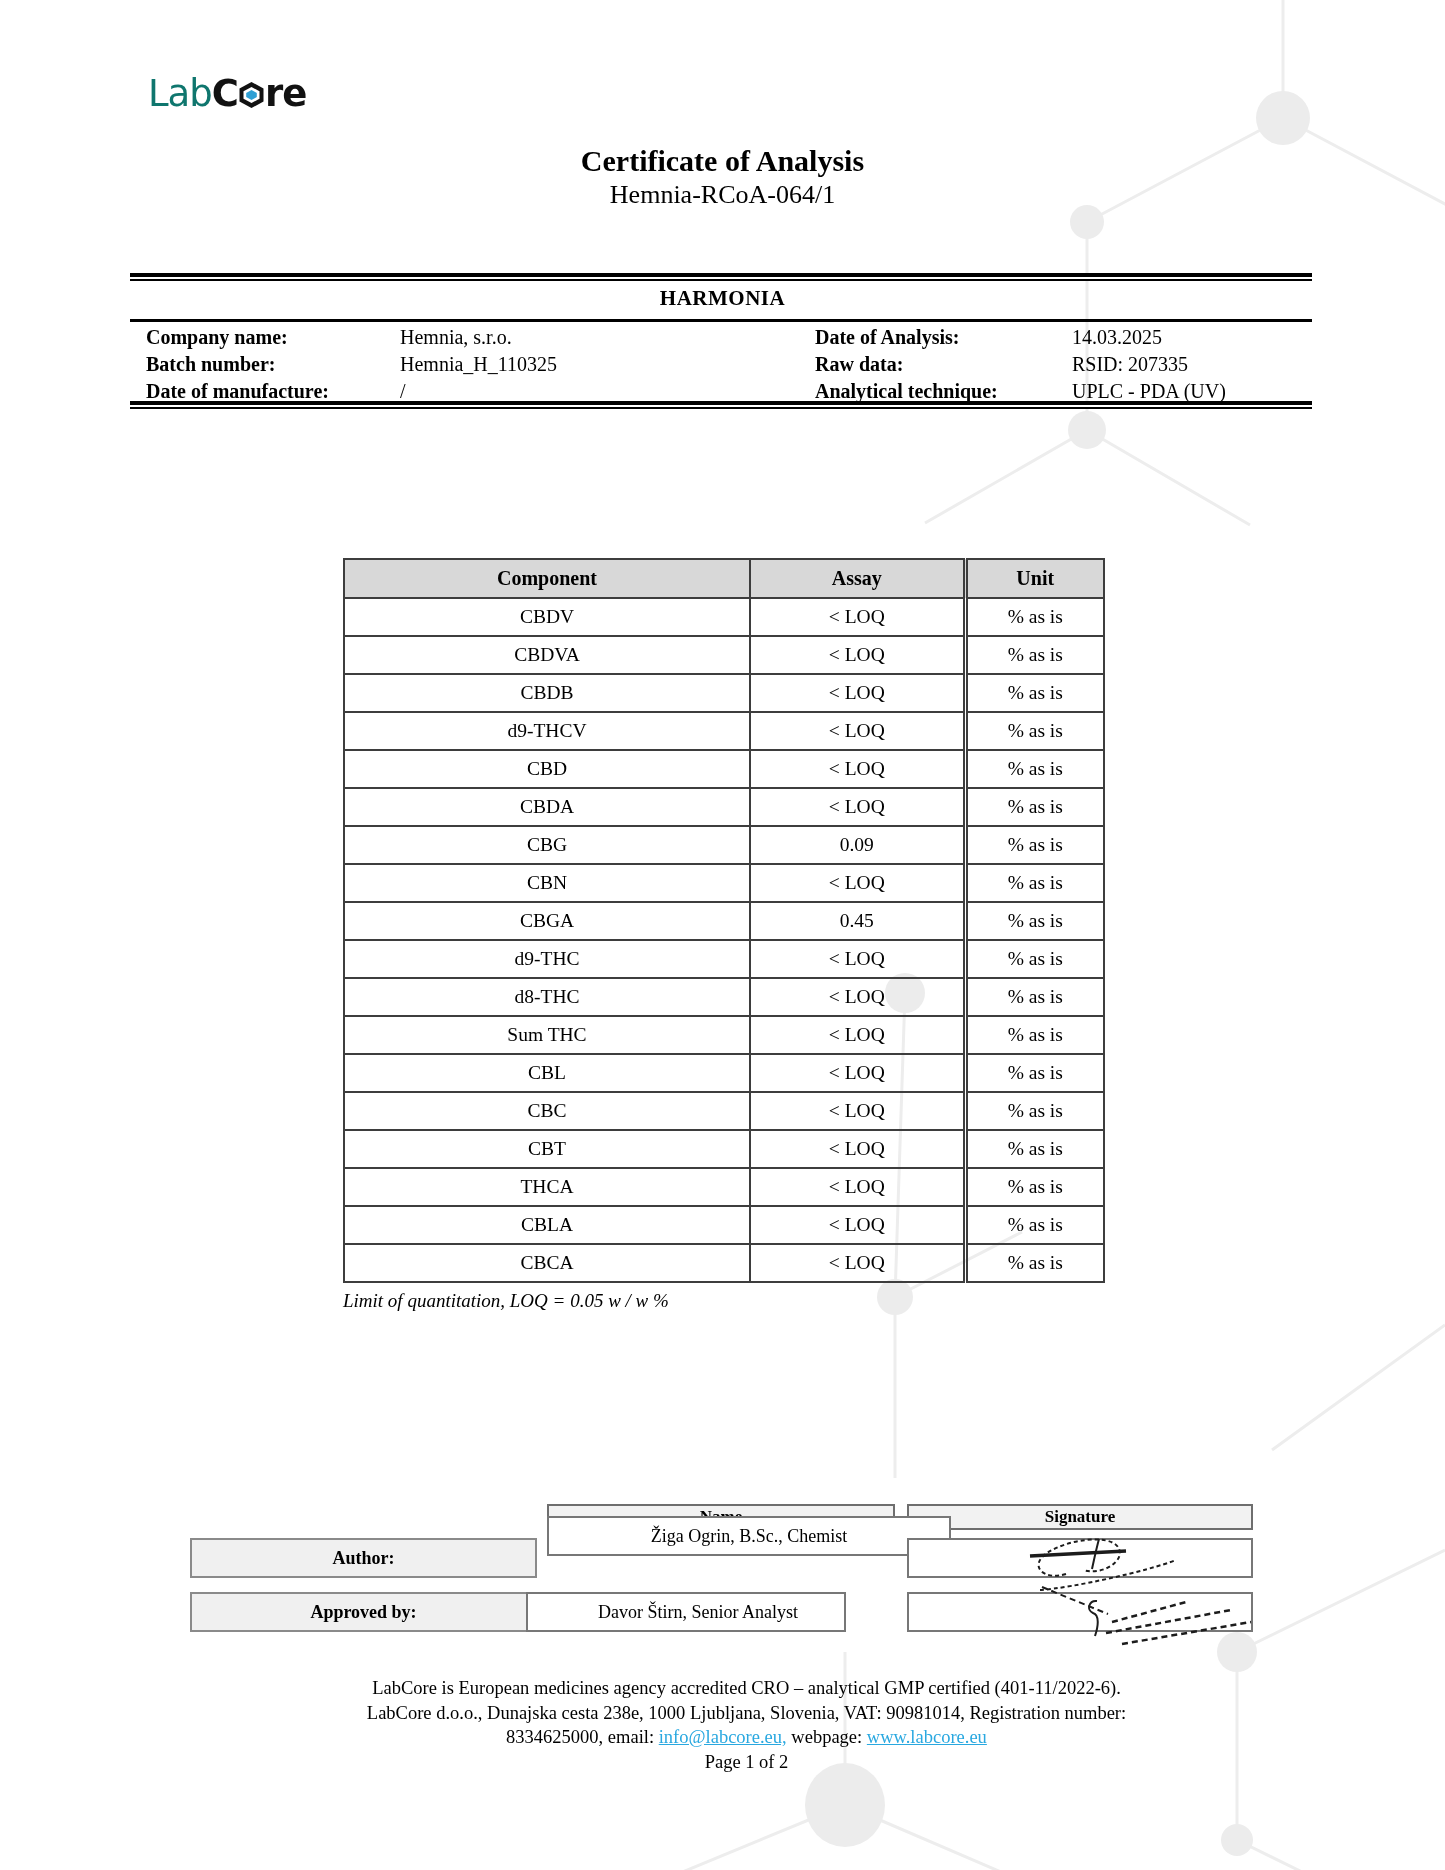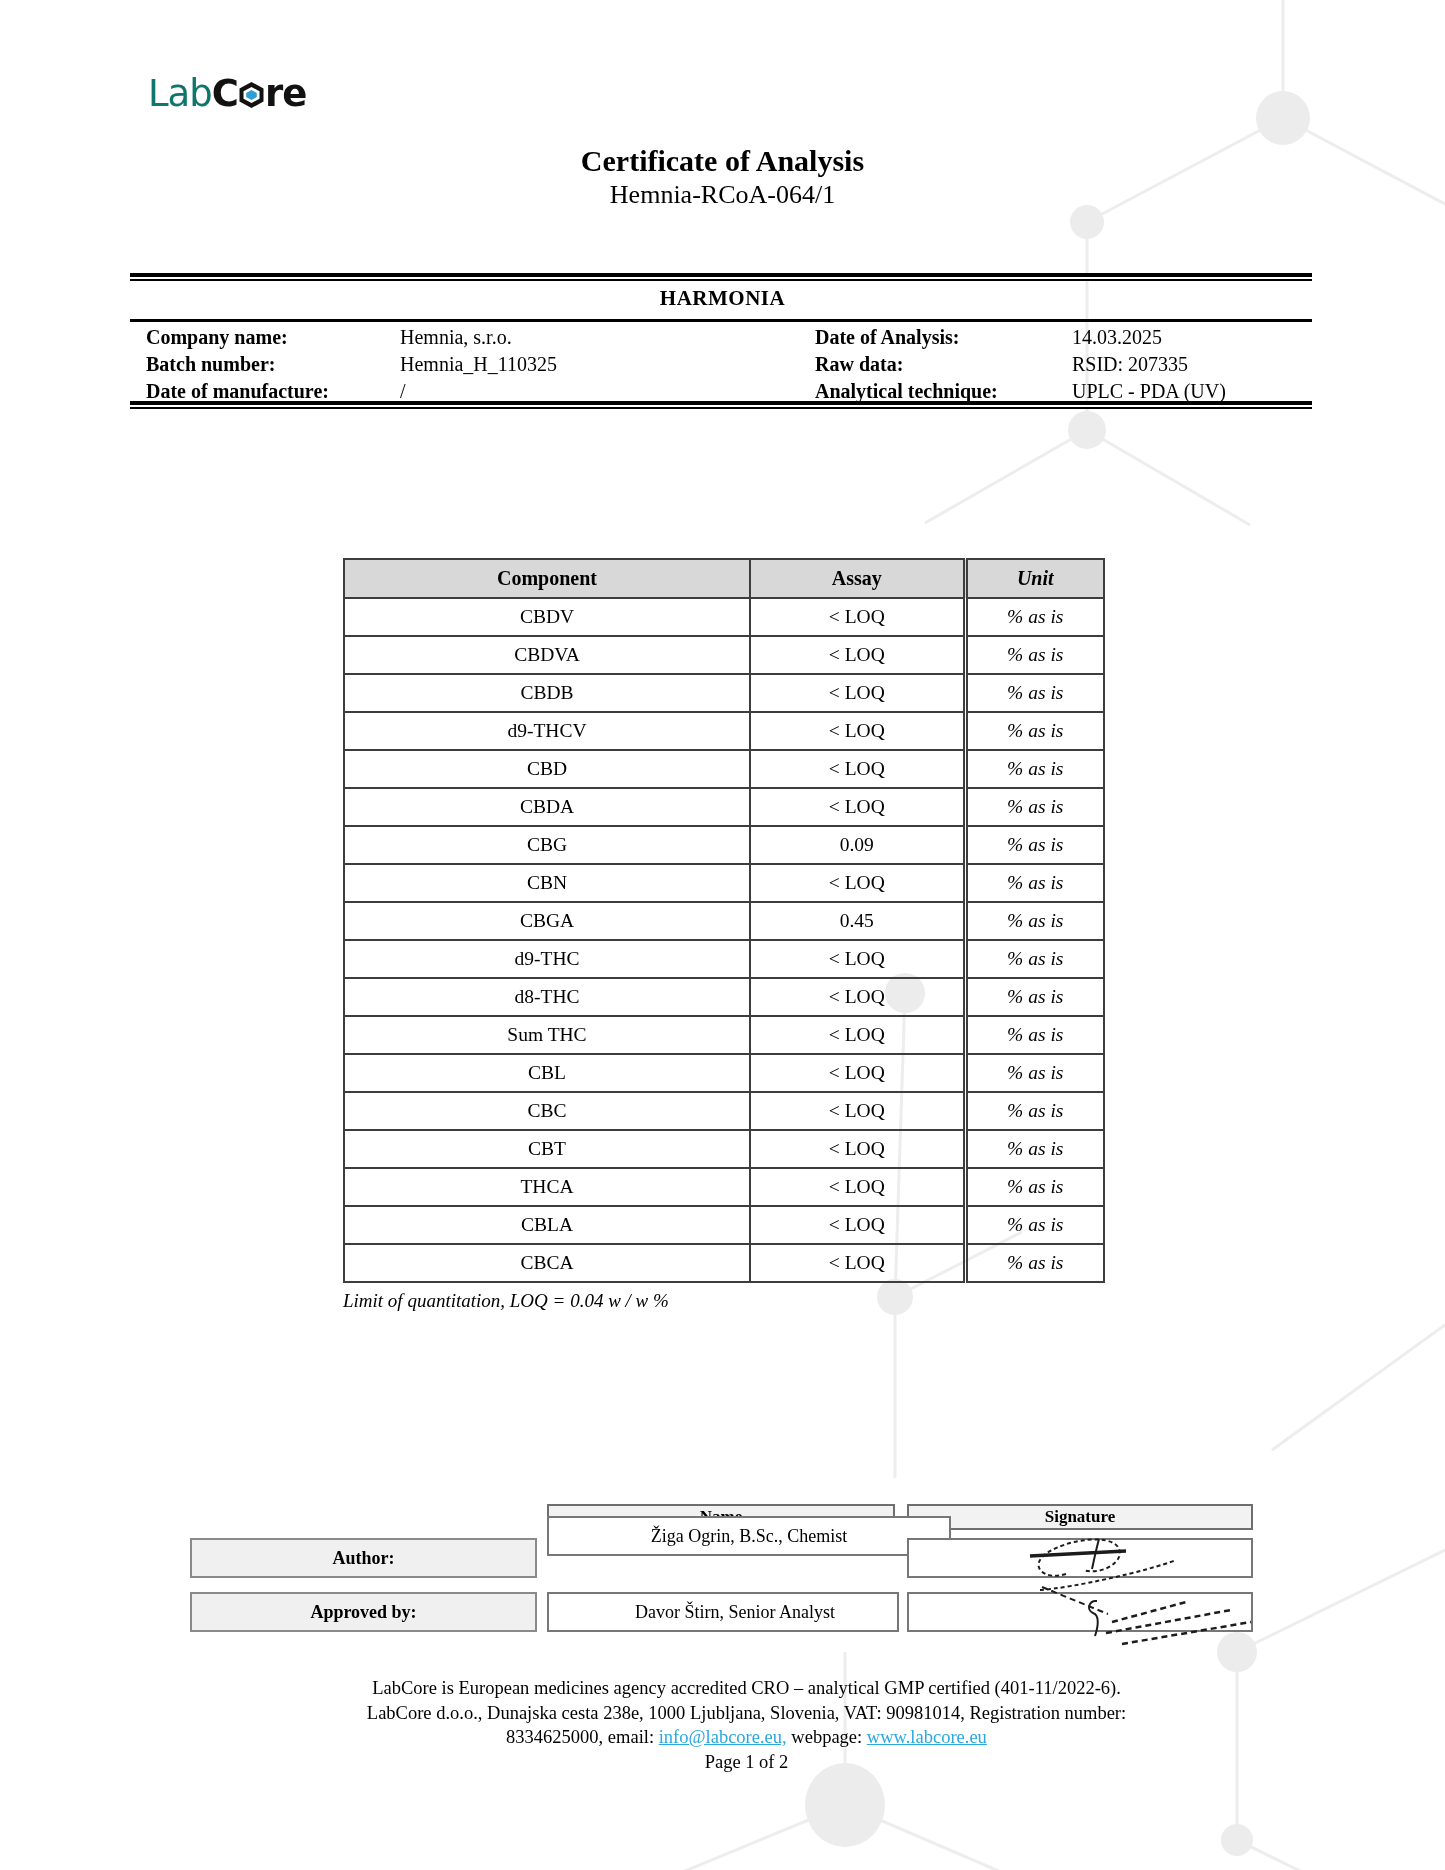--- a/index.html
+++ b/index.html
@@ -35,37 +35,37 @@
   .iv{left:400px;}
   .rl{left:815px;font-weight:700;}
   .rv{left:1072px;}
 
   
   table.assay{position:absolute;left:343px;top:558px;border-collapse:collapse;
               width:760px;table-layout:fixed;background:transparent;font-size:19.5px;}
   table.assay th,table.assay td{border:2px solid #3d3d3d;text-align:center;padding:0;}
   table.assay th{height:37px;background:#d8d8d8;font-size:20px;font-weight:700;margin-top:12px;}
   table.assay td{height:36px;}
-  table.assay .unit-col{border-left:5px double #3d3d3d;font-style:italic;}
+  table.assay .unit-col{border-left:5px double #3d3d3d;}
 
   .loq-note{position:absolute;left:343px;top:1290px;font-style:italic;font-size:19px;}
 
   
   .sbox{position:absolute;border:2px solid #777;box-sizing:border-box;
         display:flex;align-items:center;justify-content:center;font-size:18px;
         background:#fff;}
   .sbox.hdr{background:#f2f2f2;font-weight:700;font-size:17px;border-color:#6e6e6e;}
   .sbox.lbl{background:#f0f0f0;font-weight:700;border-color:#8a8a8a;}
   .sb-name-h{left:547px;top:1504px;width:348px;height:26px;}
   .sb-sig-h{left:907px;top:1504px;width:346px;height:26px;}
   .sb-lbl-1{left:190px;top:1538px;width:347px;height:40px;}
   .sb-name-1{left:547px;top:1516px;width:404px;height:40px;text-align:right;}
   .sb-sig-1{left:907px;top:1538px;width:346px;height:40px;}
   .sb-lbl-2{left:190px;top:1592px;width:347px;height:40px;}
-  .sb-name-2{left:547px;top:1592px;width:352px;height:40px;padding-left:24px;}
+  .sb-name-2{left:526px;top:1592px;width:320px;height:40px;padding-left:24px;}
   .sb-sig-2{left:907px;top:1592px;width:346px;height:40px;}
   .sigover{position:absolute;left:0;top:0;z-index:3;pointer-events:none;}
 
   
   .footer{position:absolute;left:0;width:100%;top:1676px;text-align:center;
           font-size:18.5px;line-height:24.5px;padding-left:24px;}
   .footer a{color:#29a8e0;text-decoration:underline;cursor:pointer;}
 </style>
 </head>
 <body>
@@ -232,21 +232,21 @@
             <td class="unit-col">% as is</td>
           </tr>
           <tr>
             <td>CBCA</td>
             <td>&lt; LOQ</td>
             <td class="unit-col">% as is</td>
           </tr>
         </tbody>
     </table>
 
-    <div class="loq-note">Limit of quantitation, LOQ = 0.04 w / w %</div>
+    <div class="loq-note">Limit of quantitation, LOQ = 0.05 w / w %</div>
 
     <div class="sbox hdr sb-name-h">Name</div>
     <div class="sbox hdr sb-sig-h">Signature</div>
 
     <div class="sbox lbl sb-lbl-1">Author:</div>
     <div class="sbox sb-name-1">Žiga Ogrin, B.Sc., Chemist</div>
     <div class="sbox sb-sig-1"></div>
 
     <div class="sbox lbl sb-lbl-2">Approved by:</div>
     <div class="sbox sb-name-2">Davor Štirn, Senior Analyst</div>

